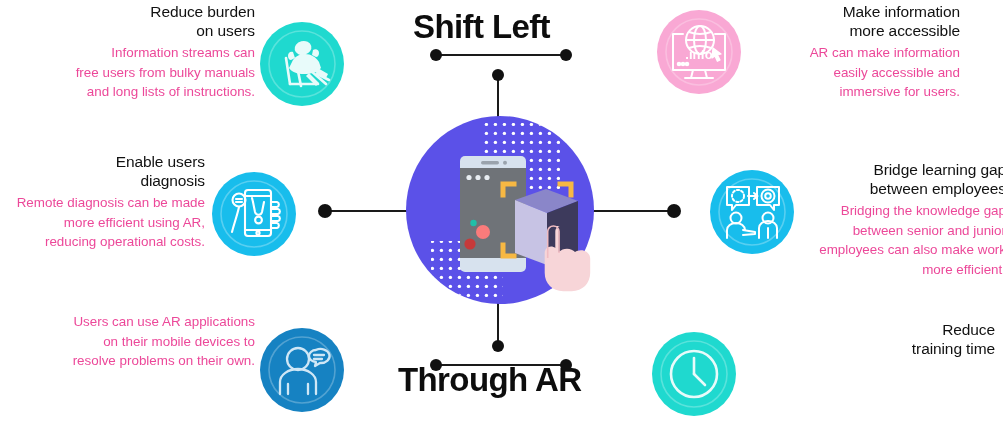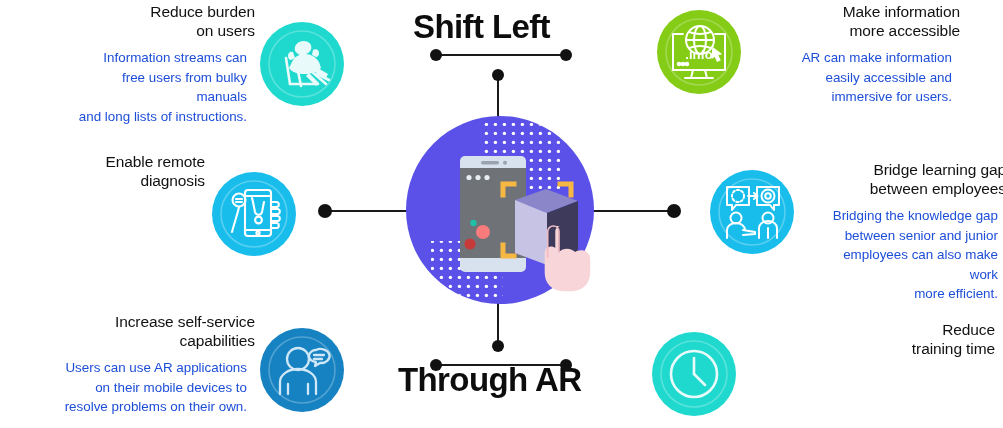--- a/index.html
+++ b/index.html
@@ -30,22 +30,22 @@
     font-size: 15.5px;
     line-height: 19px;
     color: #111111;
     letter-spacing: -0.1px;
     margin: 0 0 3px 0;
     white-space: pre-line;
   }
   .block .body {
     font-size: 13.4px;
     line-height: 19.5px;
-    color: #1d4ed8;
-    margin: 8px;
+    color: #ec4899;
+    margin: 0;
     white-space: pre-line;
   }
   .align-right { text-align: right; }
   .align-left  { text-align: right; }
 
   
   .icon-circle {
     position: absolute;
     border-radius: 50%;
     display: flex;
@@ -216,22 +216,25 @@
         <path d="M26 36 L30 62"></path>
         <path d="M30 62 L58 62"></path>
         <path d="M37 44 L41 64"></path>
         <path d="M50 48 L66 62"></path>
         <path d="M57 52 L69 58"></path>
       </g>
     </svg>
   </div>
 
   <div class="block align-right" style="left:0px; top:152px; width:205px;">
-    <p class="title">Enable remote
+    <p class="title">Enable users
 diagnosis</p>
+    <p class="body">Remote diagnosis can be made
+more efficient using AR,
+reducing operational costs.</p>
   </div>
   <div class="icon-circle" style="left:212px; top:172px; width:84px; height:84px; background:#18bdec;">
     <svg width="84" height="84" viewBox="0 0 84 84">
       <circle cx="42" cy="42" r="33" fill="none" stroke="#ffffff" stroke-opacity="0.28" stroke-width="1.6"></circle>
       <g stroke="#ffffff" stroke-width="2.1" fill="none" stroke-linecap="round" stroke-linejoin="round">
 
         <rect x="33" y="18" width="26" height="46" rx="3"></rect>
         <line x1="33" y1="24" x2="59" y2="24"></line>
         <line x1="33" y1="58" x2="59" y2="58"></line>
         <circle cx="46" cy="61" r="1.6"></circle>
@@ -247,22 +250,20 @@
 
         <path d="M60 30 l5,0 a2.6,2.6 0 0 1 0,5 l-5,0"></path>
         <path d="M60 37 l6,0 a2.6,2.6 0 0 1 0,5 l-6,0"></path>
         <path d="M60 44 l6,0 a2.6,2.6 0 0 1 0,5 l-6,0"></path>
         <path d="M60 51 l5,0 a2.6,2.6 0 0 1 0,5 l-5,0"></path>
       </g>
     </svg>
   </div>
 
   <div class="block align-right" style="left:40px; top:312px; width:215px;">
-    <p class="title">Increase self-service
-capabilities</p>
     <p class="body">Users can use AR applications
 on their mobile devices to
 resolve problems on their own.</p>
   </div>
   <div class="icon-circle" style="left:260px; top:328px; width:84px; height:84px; background:#1682c2;">
     <svg width="84" height="84" viewBox="0 0 84 84">
       <circle cx="42" cy="42" r="33" fill="none" stroke="#ffffff" stroke-opacity="0.26" stroke-width="1.6"></circle>
       <g stroke="#cfe7f6" stroke-width="2.3" fill="none" stroke-linecap="round" stroke-linejoin="round">
         <circle cx="38" cy="31" r="11"></circle>
         <path d="M20 66 l0,-12 a18,13 0 0 1 36,0 l0,12"></path>
@@ -276,21 +277,21 @@
     </svg>
   </div>
 
   <div class="block align-left" style="left:750px; top:2px; width:210px;">
     <p class="title">Make information
 more accessible</p>
     <p class="body">AR can make information
 easily accessible and
 immersive for users.</p>
   </div>
-  <div class="icon-circle" style="left:657px; top:10px; width:84px; height:84px; background:#84cc16;text-align:center;">
+  <div class="icon-circle" style="left:657px; top:10px; width:84px; height:84px; background:#f9a8d4;text-align:center;">
     <svg width="84" height="84" viewBox="0 0 84 84">
       <circle cx="42" cy="42" r="33" fill="none" stroke="#ffffff" stroke-opacity="0.26" stroke-width="1.6"></circle>
       <g stroke="#ffffff" stroke-width="2" fill="none" stroke-linecap="round" stroke-linejoin="round">
 
         <path d="M16 28 l0,-4 l10,0"></path>
         <path d="M16 28 l0,26 l0,6 l52,0 l0,-6 l0,-26"></path>
         <path d="M68 28 l0,-4 l-10,0"></path>
         <path d="M36 60 l-2,8 l16,0 l-2,-8"></path>
         <line x1="28" y1="68" x2="56" y2="68"></line>
 

